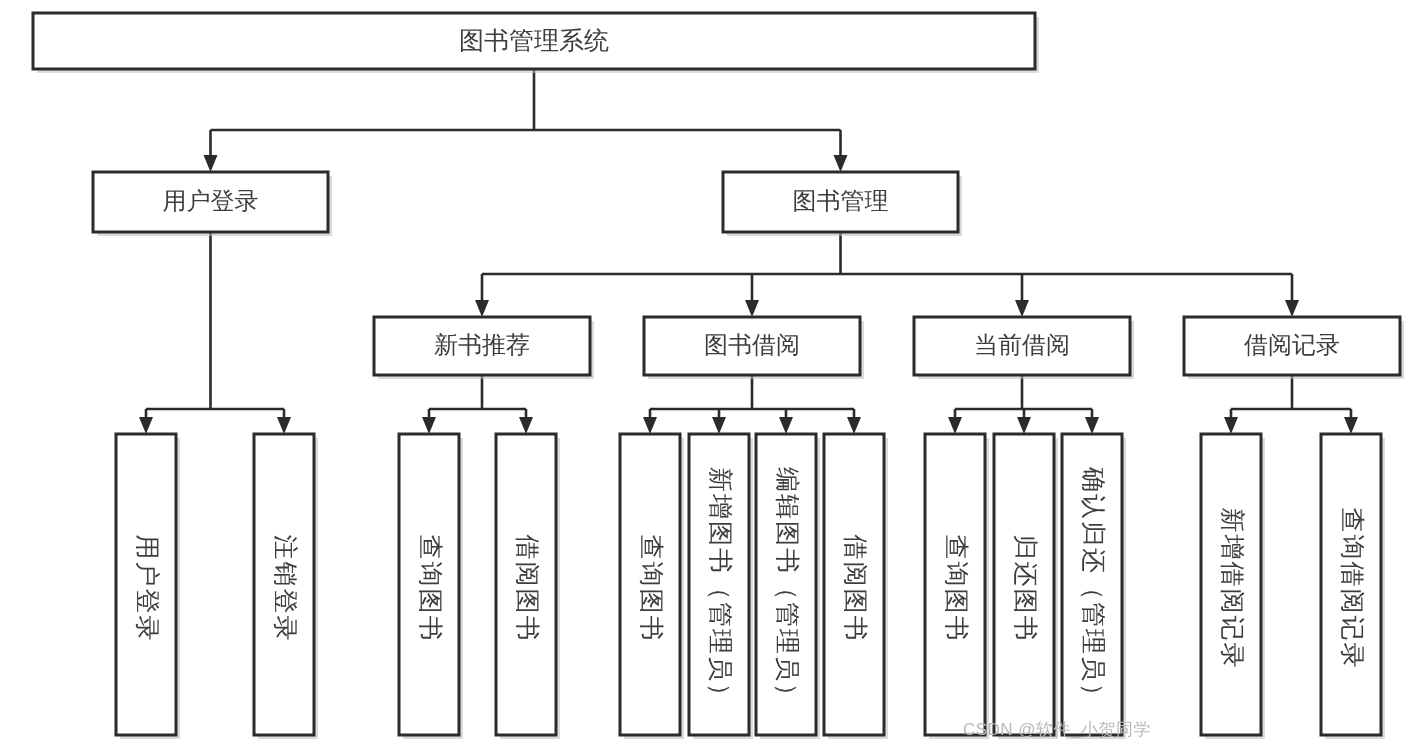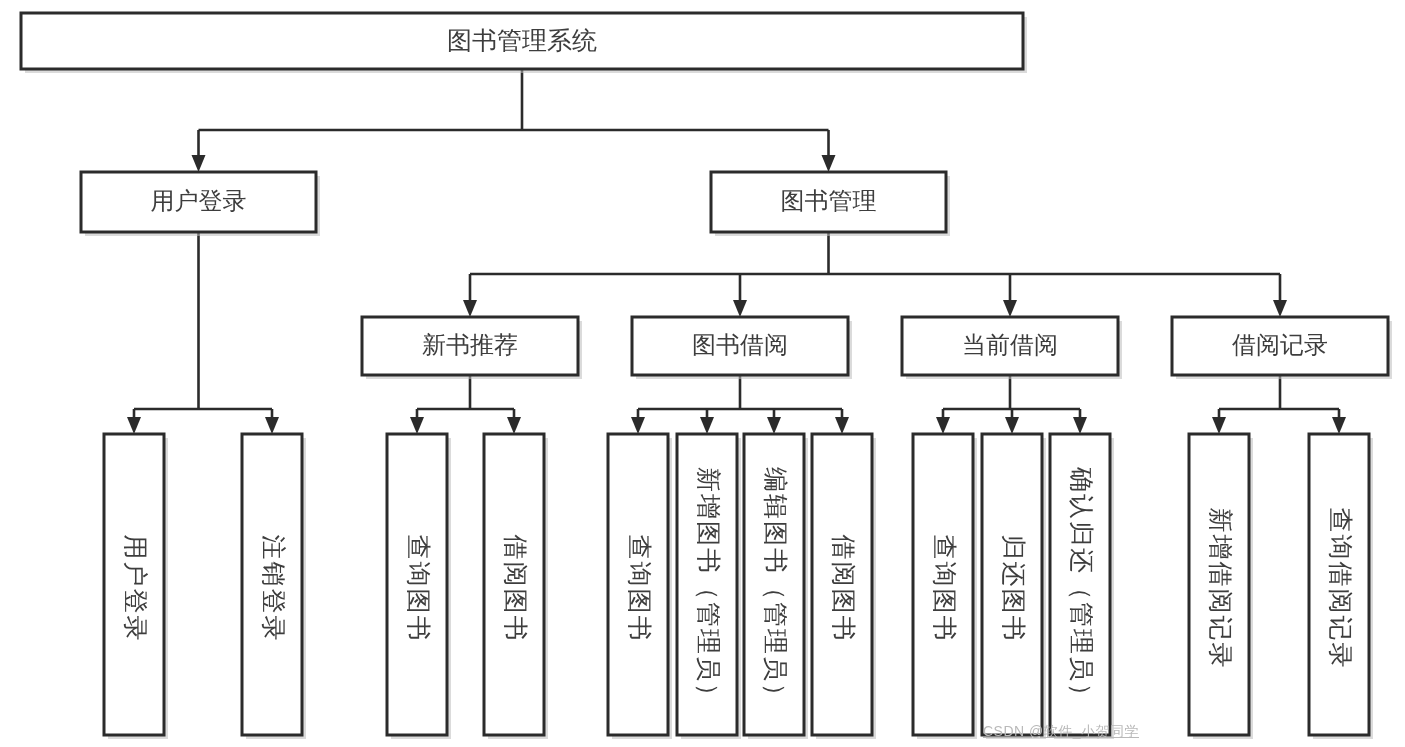--- a/index.html
+++ b/index.html
@@ -3,21 +3,21 @@
 <meta charset="utf-8">
 <title>图书管理系统 功能结构图</title>
 <style>
   html,body{margin:0;padding:0;}
   body{
     width:1405px;height:747px;
     background:#ffffff;
     font-family:"Liberation Sans","DejaVu Sans",sans-serif;
     overflow:hidden;
   }
-  #diagram-root{position:relative;width:1149px;height:747px;}
+  #diagram-root{position:relative;width:1149px;height:747px;margin-left:12px;}
   svg#tree-svg{position:absolute;top:0;left:0;width:1405px;height:747px;}
 
   .node-box{
     fill:#ffffff;
     stroke:#2b2b2b;
     stroke-width:3;
   }
   .node-shadow{
     fill:#bdbdbd;
     opacity:.55;
@@ -50,26 +50,25 @@
     letter-spacing:2px;
     text-anchor:middle;
     dominant-baseline:middle;
   }
 
   .watermark{
     position:absolute;
     right:10px;
     bottom:6px;
     font-family:"Liberation Sans","DejaVu Sans",sans-serif;
-    font-size:14px;
+    font-size:17px;
     color:#b9b9b9;
     letter-spacing:.5px;
     user-select:none;
     pointer-events:none;
-    text-decoration:underline;
   }
 </style>
 </head>
 <body>
 
 <div id="diagram-root">
 
   <svg id="tree-svg" viewBox="0 0 1405 747">
     <g id="edges-layer">
         <path class="connector" d="M 522 69 L 522 130"></path>

